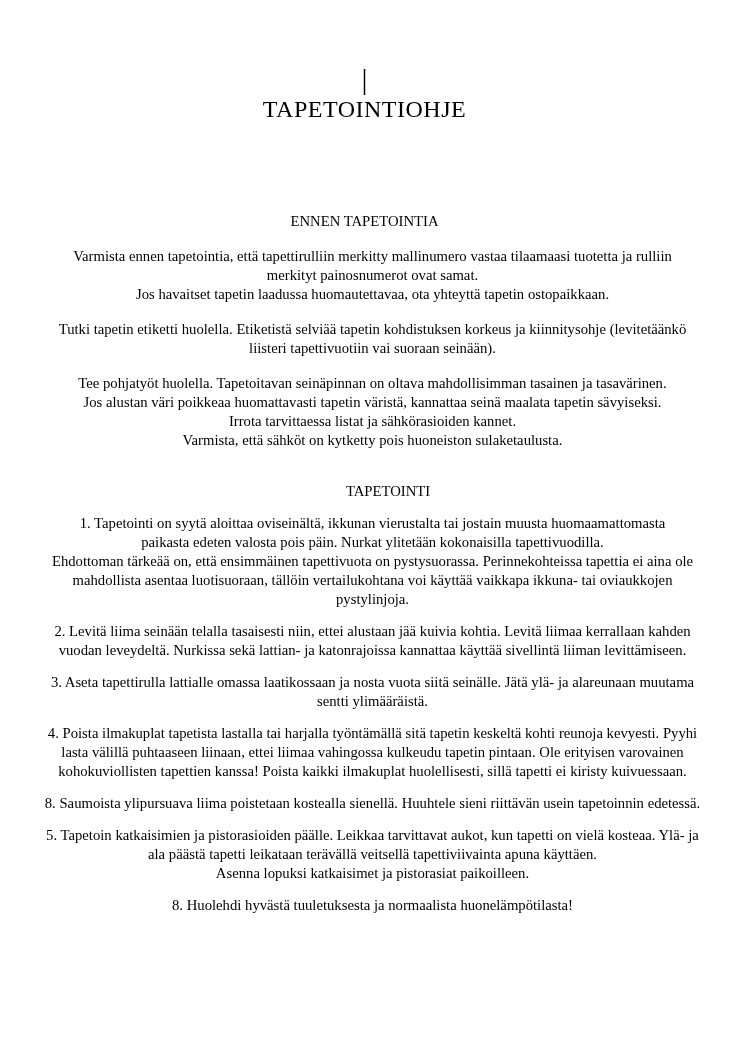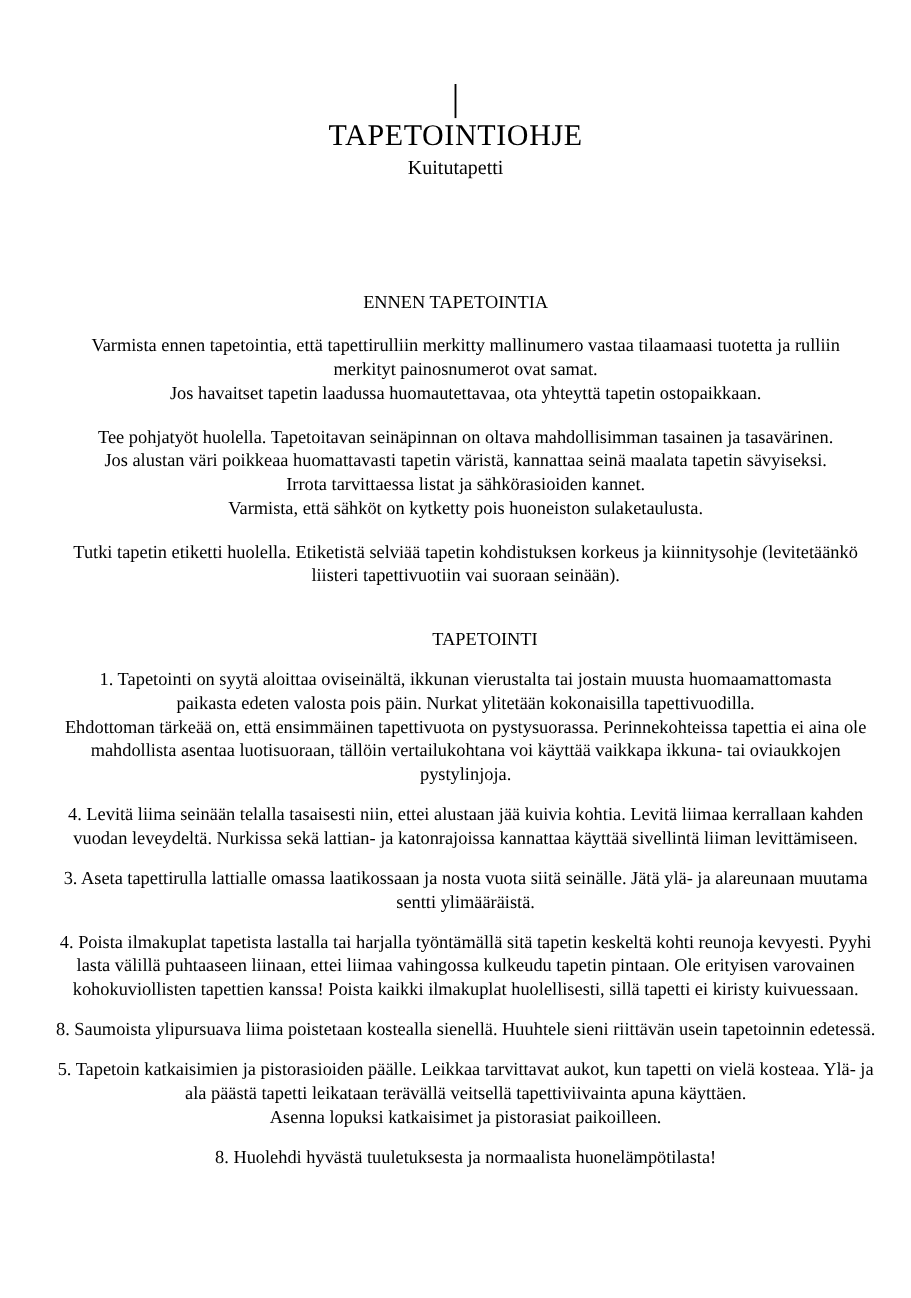--- a/index.html
+++ b/index.html
@@ -50,44 +50,43 @@
   .sec-main .para { margin-top: 13px; }
 </style>
 </head>
 <body>
 
 <div class="page">
 
   <div class="doc-header">
     <div class="top-mark">|</div>
     <h1 class="doc-title">TAPETOINTIOHJE</h1>
-    <div class="doc-subtitle">Kuitutapetti</div>
   </div>
 
   <section class="sec sec-before">
     <h2 class="sec-heading">ENNEN TAPETOINTIA</h2>
     <p class="para">Varmista ennen tapetointia, että tapettirulliin merkitty mallinumero vastaa tilaamaasi tuotetta ja rulliin
 merkityt painosnumerot ovat samat.
 Jos havaitset tapetin laadussa huomautettavaa, ota yhteyttä tapetin ostopaikkaan.</p>
+    <p class="para">Tutki tapetin etiketti huolella. Etiketistä selviää tapetin kohdistuksen korkeus ja kiinnitysohje (levitetäänkö
+liisteri tapettivuotiin vai suoraan seinään).</p>
     <p class="para">Tee pohjatyöt huolella. Tapetoitavan seinäpinnan on oltava mahdollisimman tasainen ja tasavärinen.
 Jos alustan väri poikkeaa huomattavasti tapetin väristä, kannattaa seinä maalata tapetin sävyiseksi.
 Irrota tarvittaessa listat ja sähkörasioiden kannet.
 Varmista, että sähköt on kytketty pois huoneiston sulaketaulusta.</p>
-    <p class="para">Tutki tapetin etiketti huolella. Etiketistä selviää tapetin kohdistuksen korkeus ja kiinnitysohje (levitetäänkö
-liisteri tapettivuotiin vai suoraan seinään).</p>
   </section>
 
   <section class="sec sec-main">
     <h2 class="sec-heading">TAPETOINTI</h2>
     <p class="para">1. Tapetointi on syytä aloittaa oviseinältä, ikkunan vierustalta tai jostain muusta huomaamattomasta
 paikasta edeten valosta pois päin. Nurkat ylitetään kokonaisilla tapettivuodilla.
 Ehdottoman tärkeää on, että ensimmäinen tapettivuota on pystysuorassa. Perinnekohteissa tapettia ei aina ole
 mahdollista asentaa luotisuoraan, tällöin vertailukohtana voi käyttää vaikkapa ikkuna- tai oviaukkojen
 pystylinjoja.</p>
-    <p class="para">4. Levitä liima seinään telalla tasaisesti niin, ettei alustaan jää kuivia kohtia. Levitä liimaa kerrallaan kahden
+    <p class="para">2. Levitä liima seinään telalla tasaisesti niin, ettei alustaan jää kuivia kohtia. Levitä liimaa kerrallaan kahden
 vuodan leveydeltä. Nurkissa sekä lattian- ja katonrajoissa kannattaa käyttää sivellintä liiman levittämiseen.</p>
     <p class="para">3. Aseta tapettirulla lattialle omassa laatikossaan ja nosta vuota siitä seinälle. Jätä ylä- ja alareunaan muutama
 sentti ylimääräistä.</p>
     <p class="para">4. Poista ilmakuplat tapetista lastalla tai harjalla työntämällä sitä tapetin keskeltä kohti reunoja kevyesti. Pyyhi
 lasta välillä puhtaaseen liinaan, ettei liimaa vahingossa kulkeudu tapetin pintaan. Ole erityisen varovainen
 kohokuviollisten tapettien kanssa! Poista kaikki ilmakuplat huolellisesti, sillä tapetti ei kiristy kuivuessaan.</p>
     <p class="para">8. Saumoista ylipursuava liima poistetaan kostealla sienellä. Huuhtele sieni riittävän usein tapetoinnin edetessä.</p>
     <p class="para">5. Tapetoin katkaisimien ja pistorasioiden päälle. Leikkaa tarvittavat aukot, kun tapetti on vielä kosteaa. Ylä- ja
 ala päästä tapetti leikataan terävällä veitsellä tapettiviivainta apuna käyttäen.
 Asenna lopuksi katkaisimet ja pistorasiat paikoilleen.</p>

